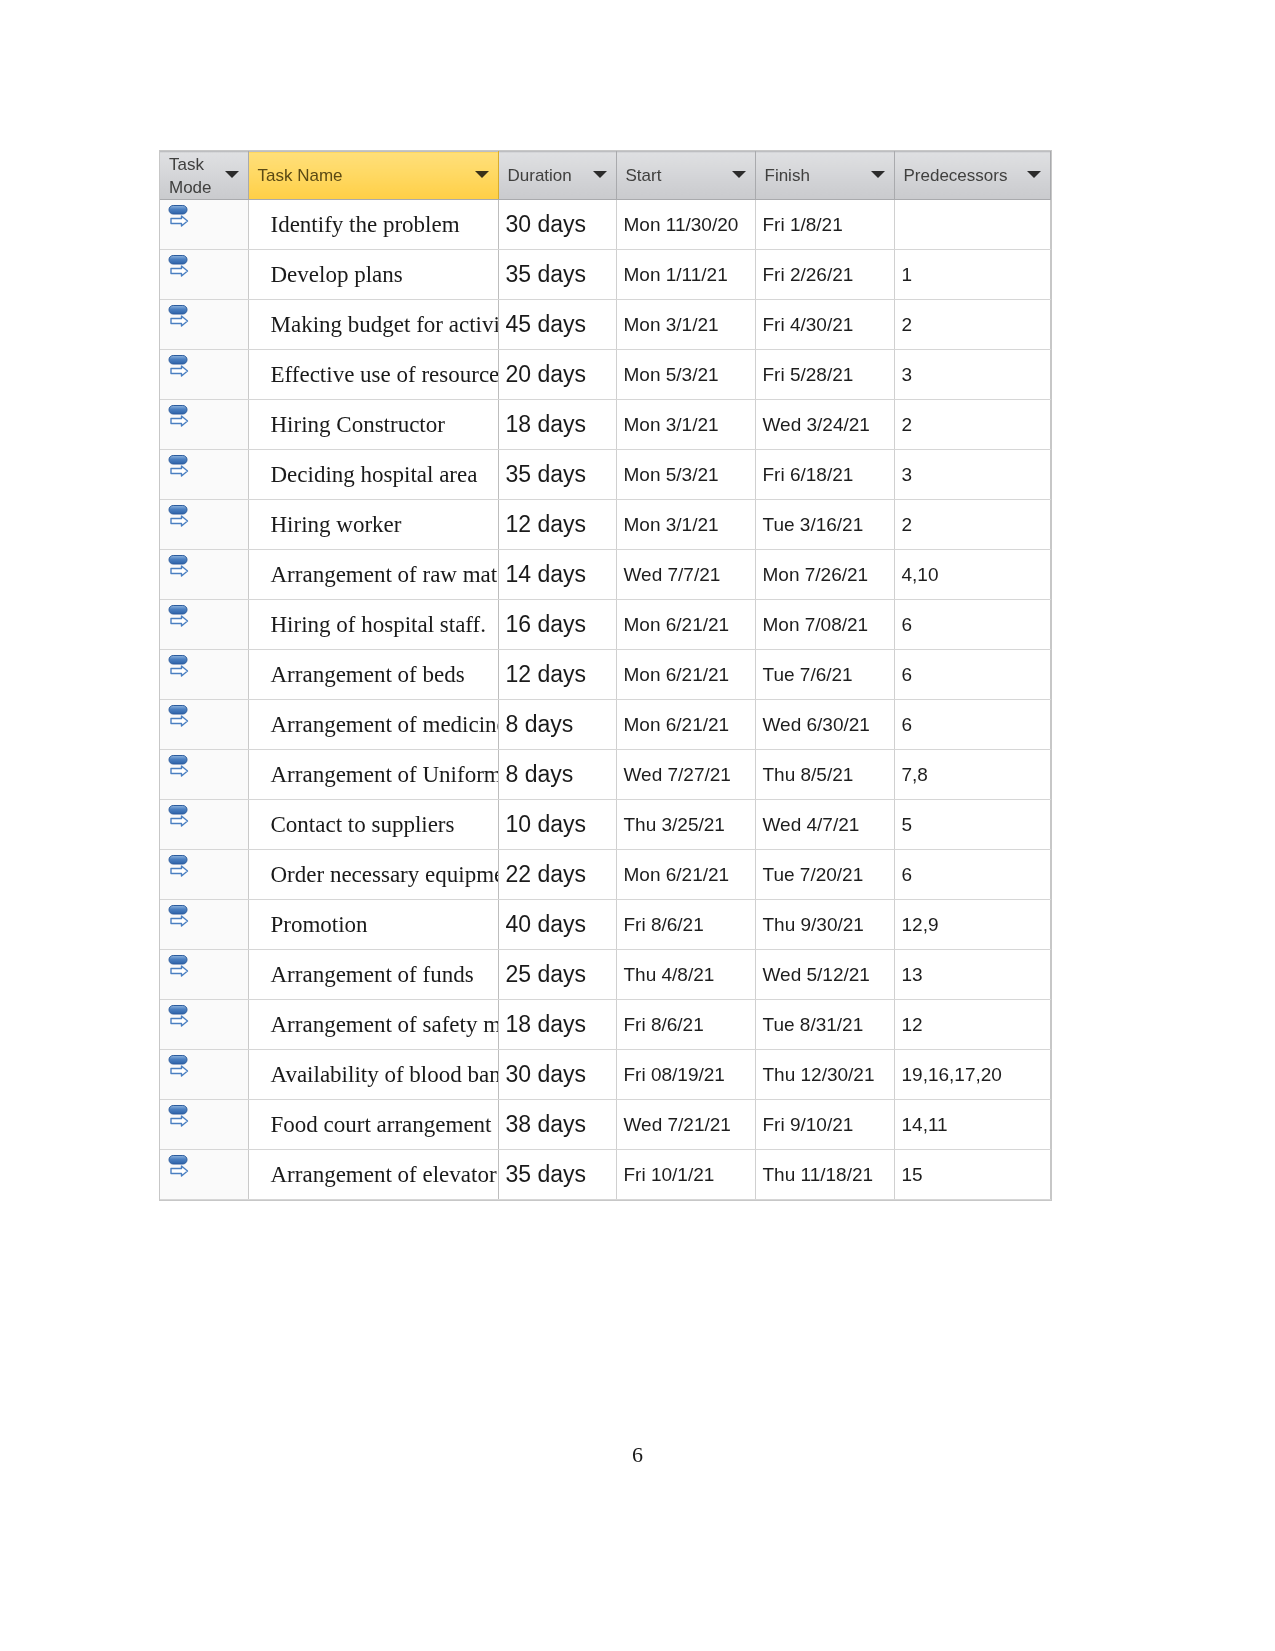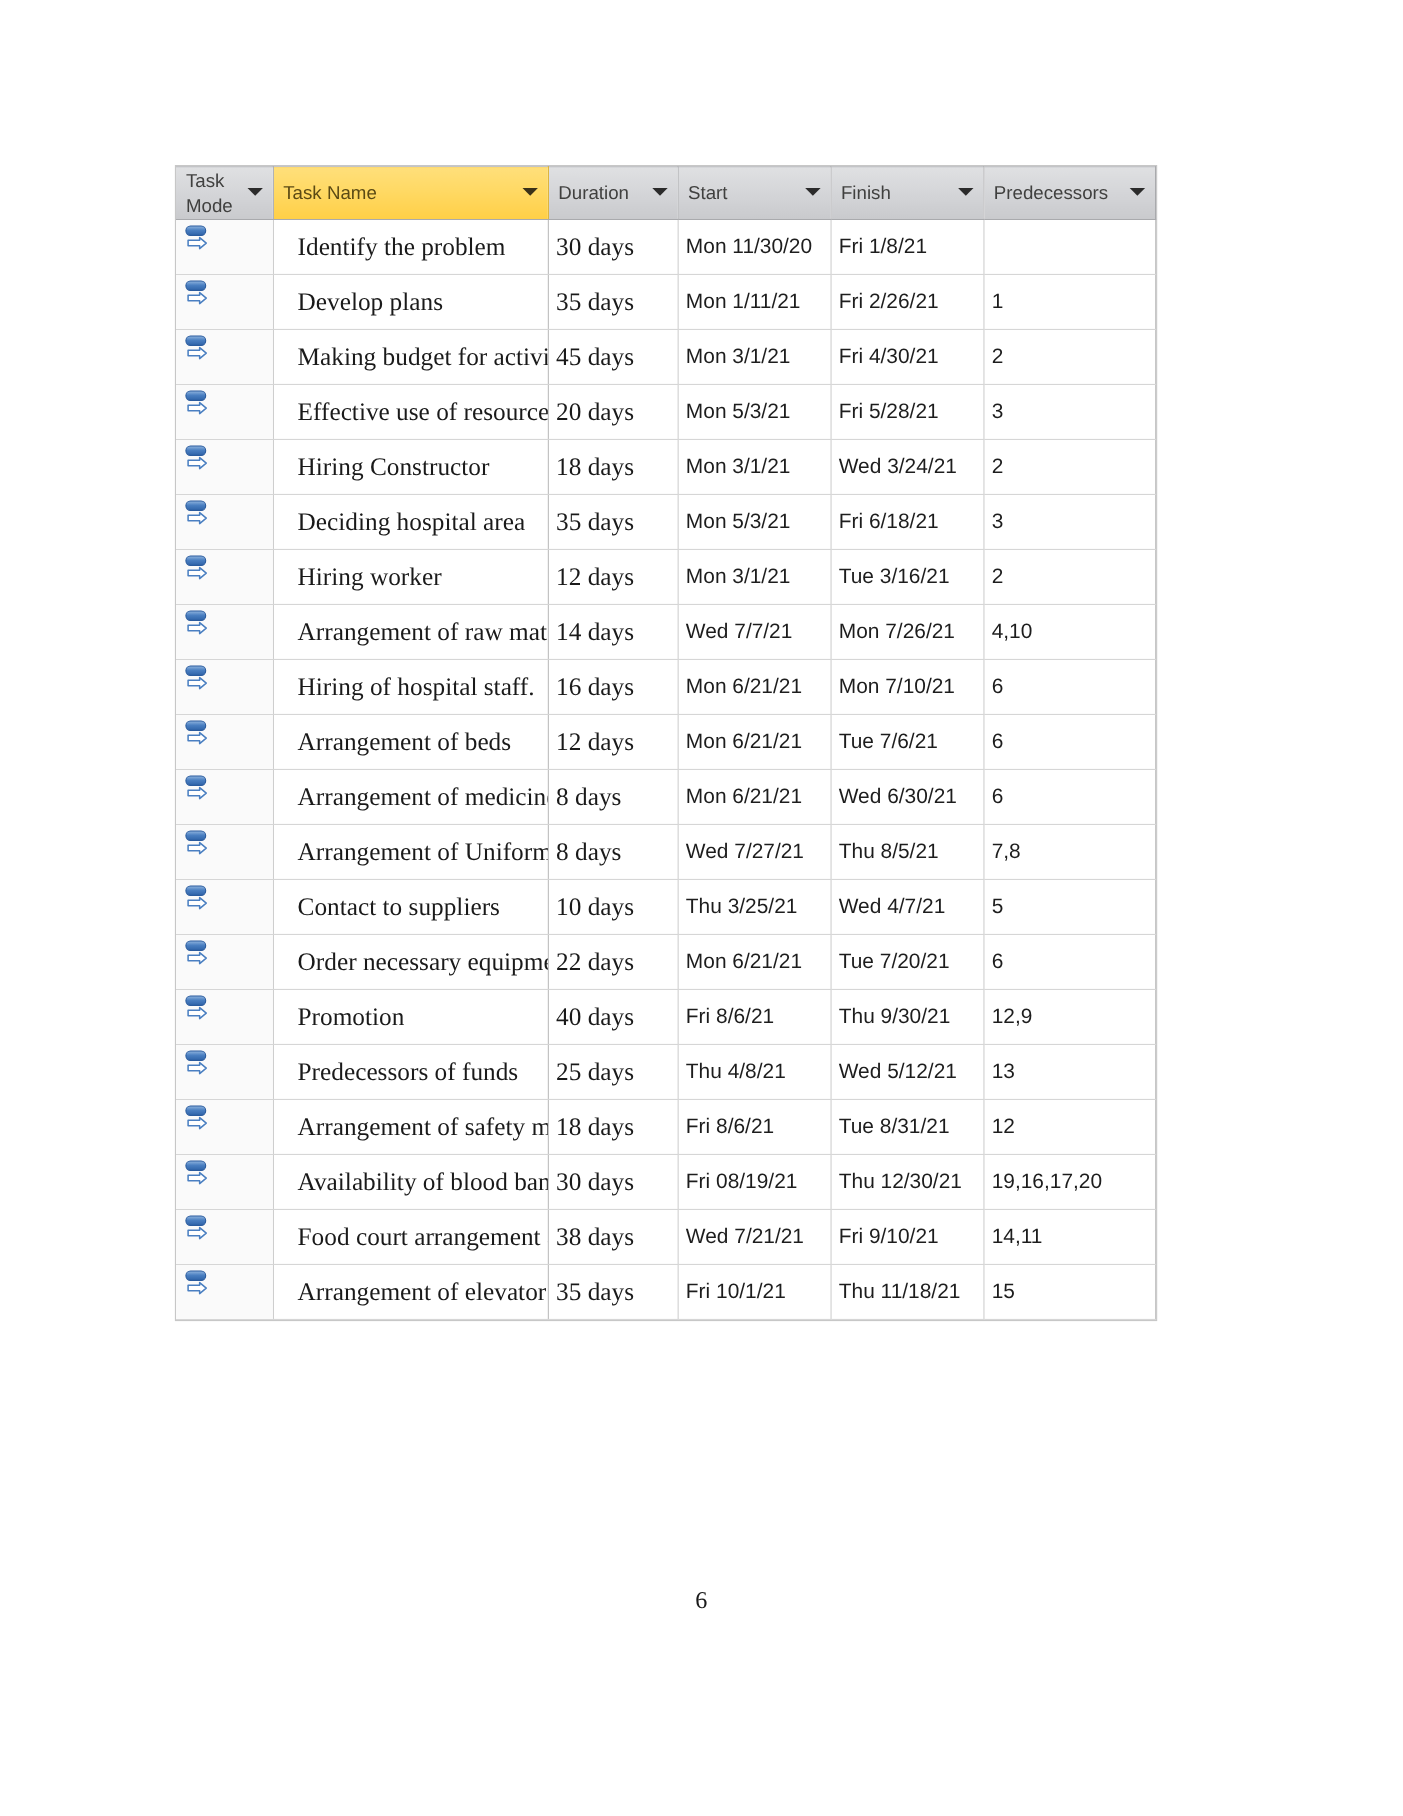--- a/index.html
+++ b/index.html
@@ -115,21 +115,21 @@
     color: #1a1a1a;
     line-height: 31px;
     overflow: hidden;
     white-space: nowrap;
   }
 
   
   td.c-dur .cell-text {
     display: block;
     padding-left: 7px;
-    font-family: Liberation Serif, serif;
+    font-family: Liberation Sans, sans-serif;
     font-size: 23px;
     color: #1a1a1a;
     line-height: 31px;
   }
 
   
   td.c-date .cell-text,
   td.c-pred .cell-text {
     display: block;
     padding-left: 7px;
@@ -451,21 +451,21 @@
         <td class="c-name">
           <span class="name-text">Hiring of hospital staff.</span>
         </td>
         <td class="c-dur">
           <span class="cell-text">16 days</span>
         </td>
         <td class="c-date">
           <span class="cell-text">Mon 6/21/21</span>
         </td>
         <td class="c-date">
-          <span class="cell-text">Mon 7/10/21</span>
+          <span class="cell-text">Mon 7/08/21</span>
         </td>
         <td class="c-pred">
           <span class="cell-text">6</span>
         </td>
       </tr>
       <tr>
         <td class="c-mode">
           <span class="mode-icon"><svg viewBox="0 0 28 27" width="28" height="27" aria-hidden="true">
               <defs>
                 <linearGradient id="barG" x1="0" y1="0" x2="0" y2="1">
@@ -652,21 +652,21 @@
                   <stop offset="0%" stop-color="#8fb4de"></stop>
                   <stop offset="45%" stop-color="#4a7fc1"></stop>
                   <stop offset="100%" stop-color="#2f63a8"></stop>
                 </linearGradient>
               </defs>
               <rect x="1" y="2.5" width="18" height="8.5" rx="4.2" ry="4.2" fill="url(#barG)" stroke="#2a5b9e" stroke-width="1"></rect>
               <path d="M3 15.5 H13.5 V13 L19.5 18 L13.5 23 V20.5 H3 Z" fill="#ffffff" stroke="#4a7fc1" stroke-width="1.4" stroke-linejoin="round"></path>
             </svg></span>
         </td>
         <td class="c-name">
-          <span class="name-text">Predecessors of funds</span>
+          <span class="name-text">Arrangement of funds</span>
         </td>
         <td class="c-dur">
           <span class="cell-text">25 days</span>
         </td>
         <td class="c-date">
           <span class="cell-text">Thu 4/8/21</span>
         </td>
         <td class="c-date">
           <span class="cell-text">Wed 5/12/21</span>
         </td>

